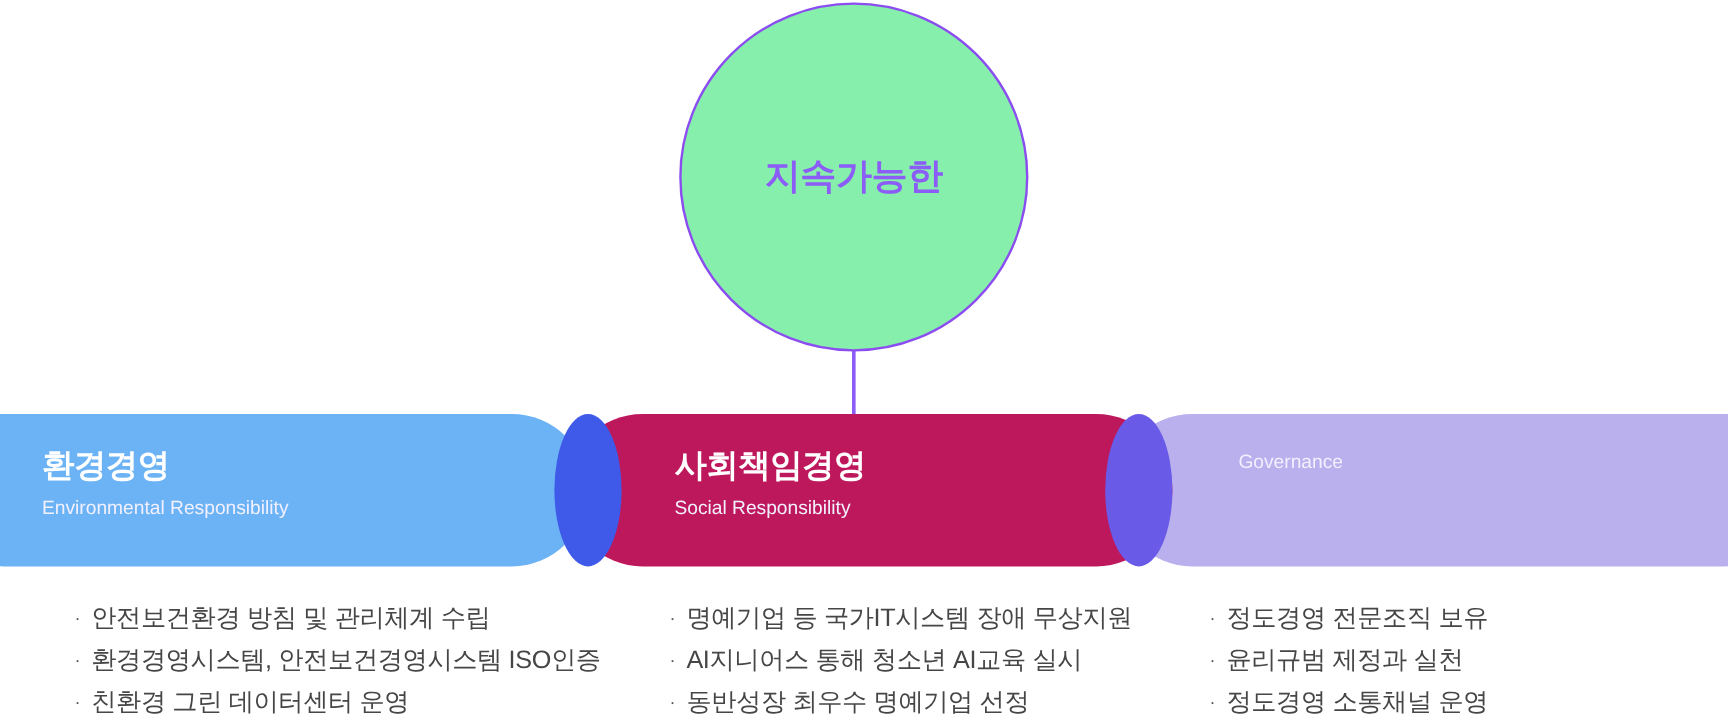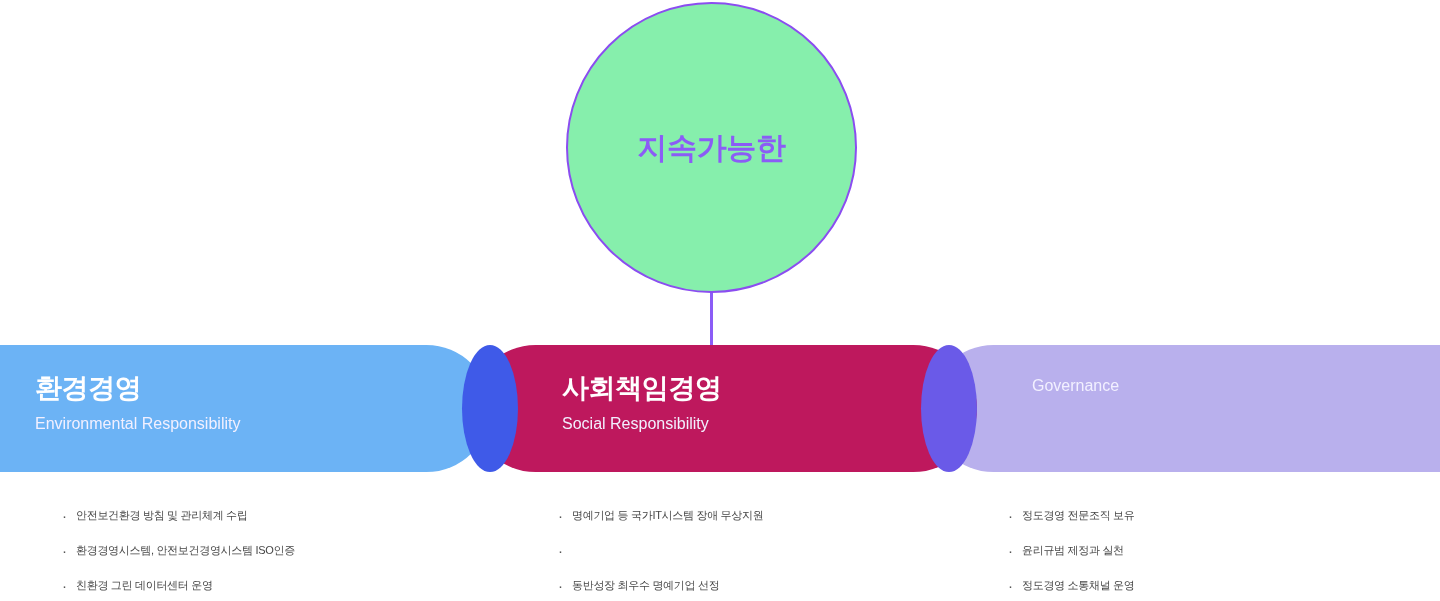--- a/index.html
+++ b/index.html
@@ -135,21 +135,21 @@
   }
   .bullet-dot {
     width: 14px;
     flex: none;
     color: #555555;
     font-size: 15px;
     line-height: 35px;
     text-align: left;
   }
   .bullet-text {
-    font-size: 11px;
+    font-size: 21px;
     color: #464646;
     line-height: 35px;
     letter-spacing: -0.3px;
   }
 </style>
 </head>
 <body>
 
 <div id="stage">
 
@@ -202,20 +202,21 @@
       </div>
     </div>
 
     <div class="bullet-col" id="col-soc">
       <div class="bullet-row">
         <span class="bullet-dot">·</span>
         <span class="bullet-text">명예기업 등 국가IT시스템 장애 무상지원</span>
       </div>
       <div class="bullet-row">
         <span class="bullet-dot">·</span>
+        <span class="bullet-text">AI지니어스 통해 청소년 AI교육 실시</span>
       </div>
       <div class="bullet-row">
         <span class="bullet-dot">·</span>
         <span class="bullet-text">동반성장 최우수 명예기업 선정</span>
       </div>
     </div>
 
     <div class="bullet-col" id="col-gov">
       <div class="bullet-row">
         <span class="bullet-dot">·</span>

